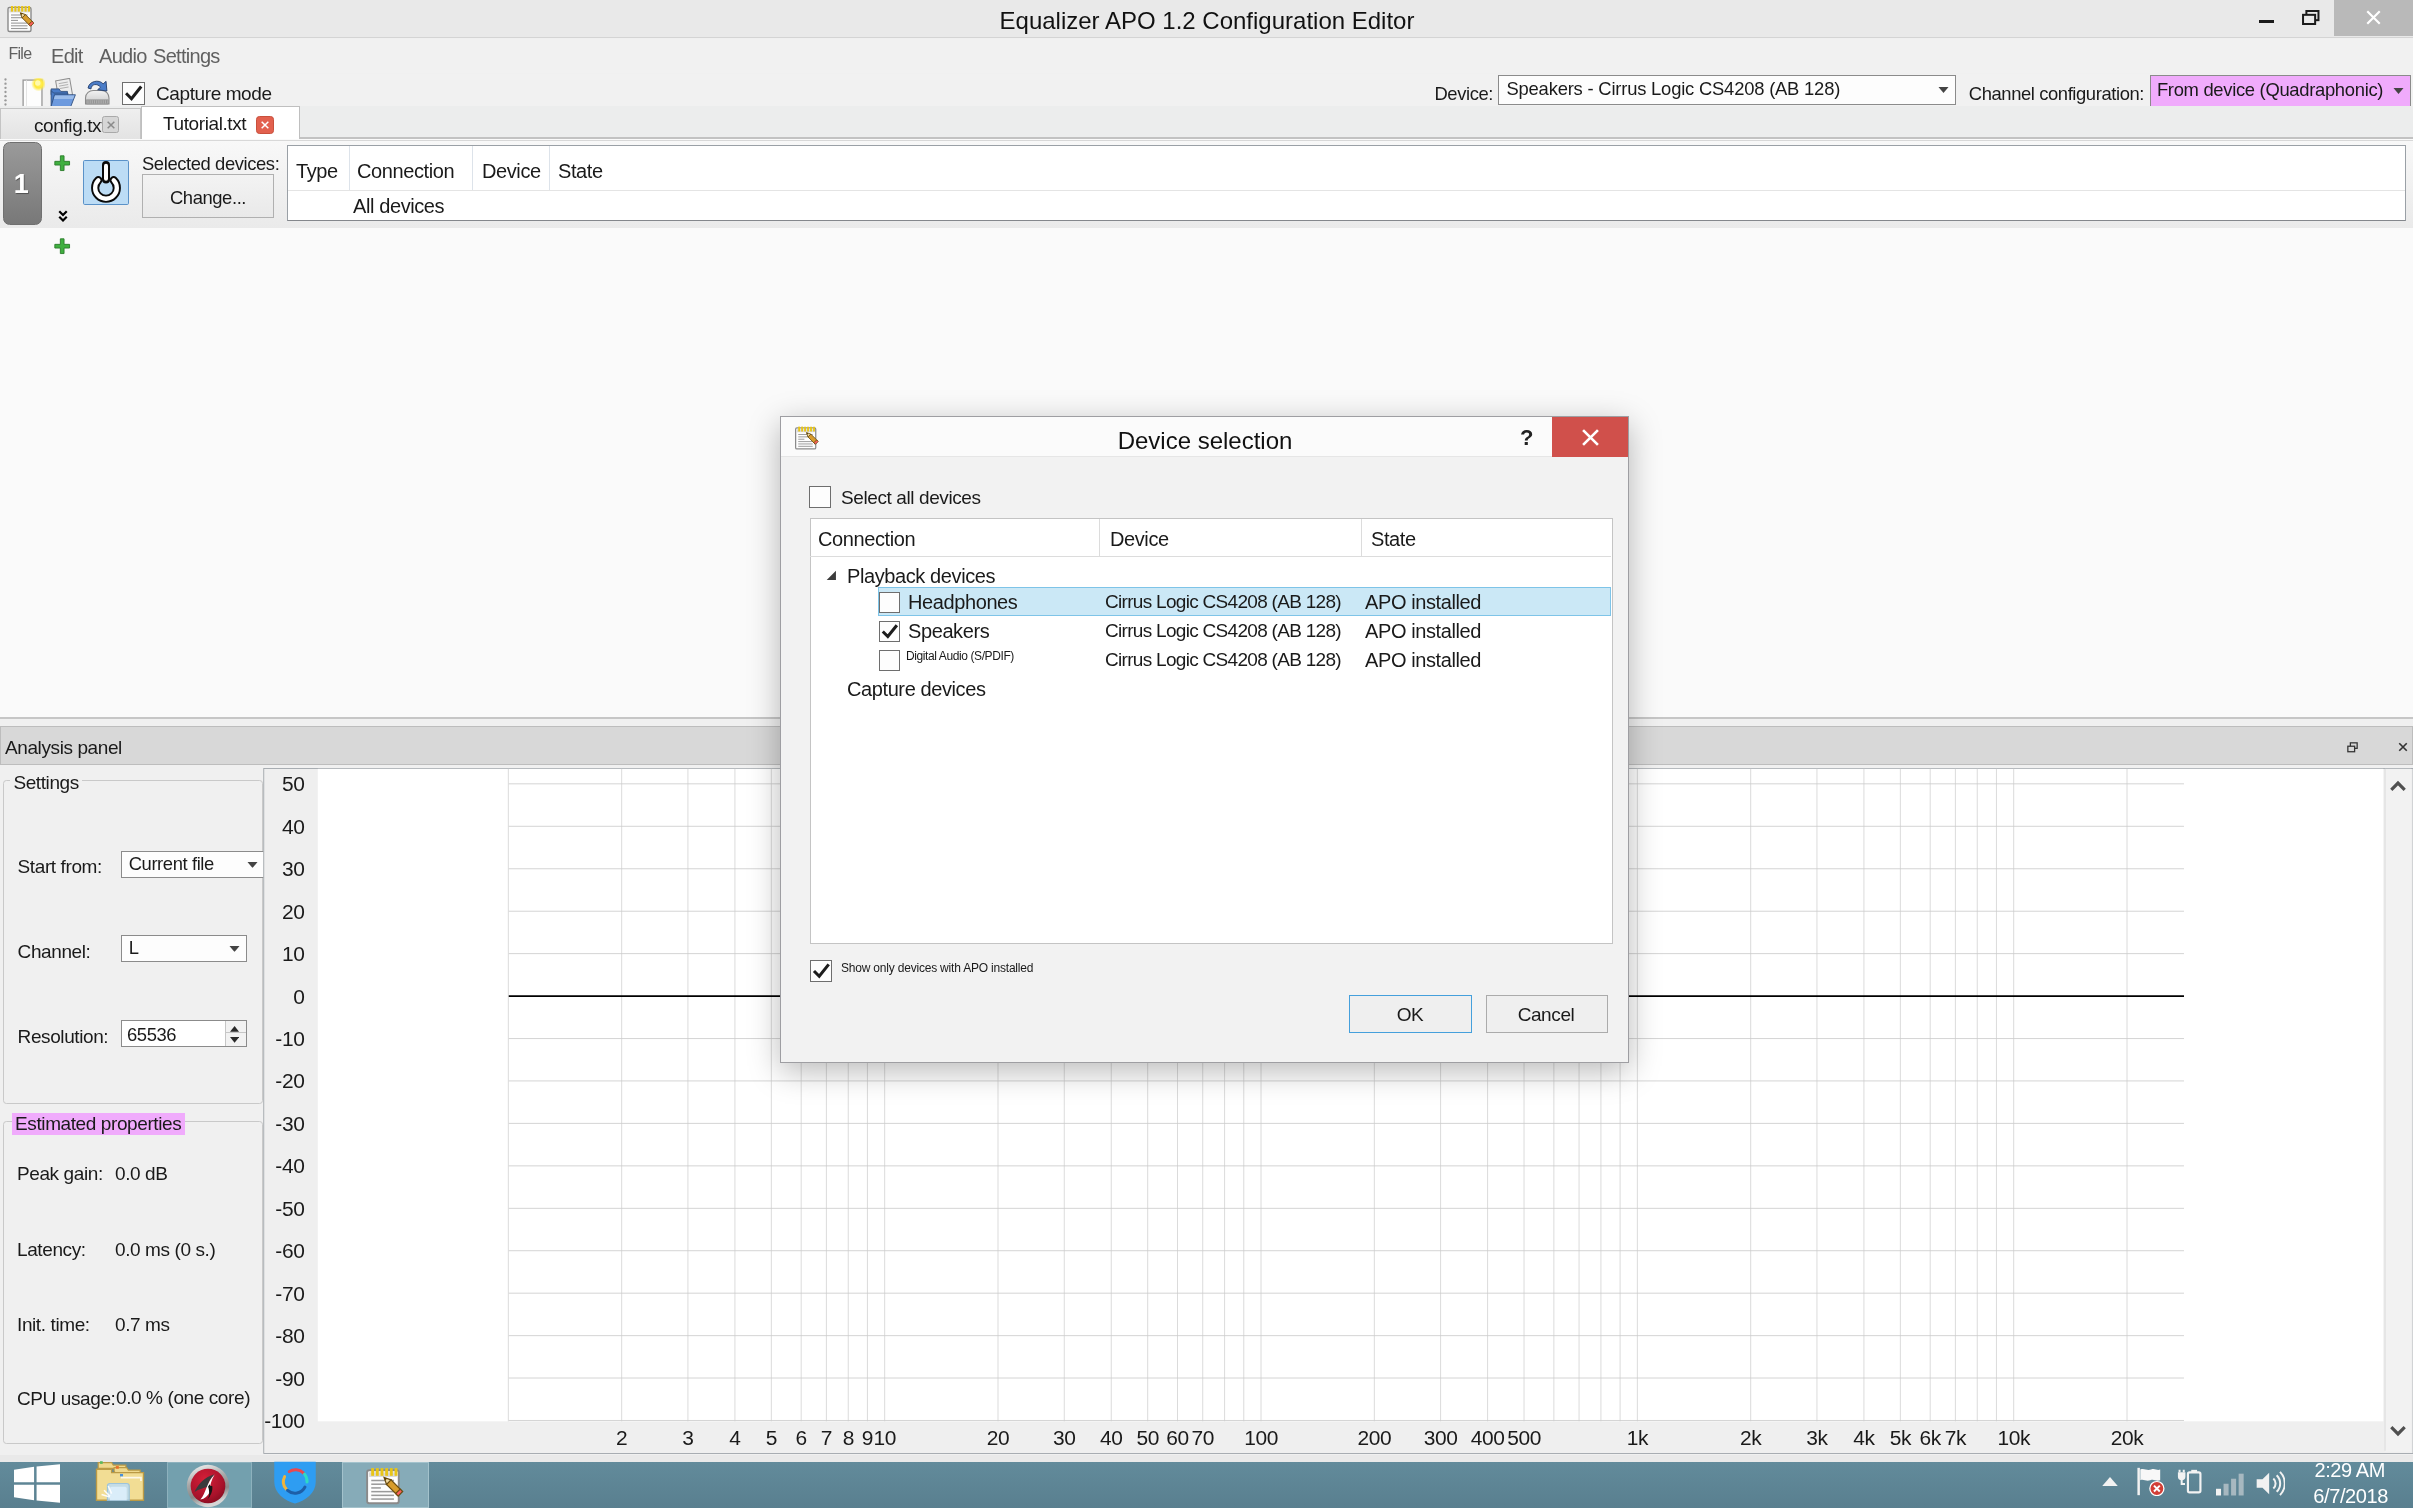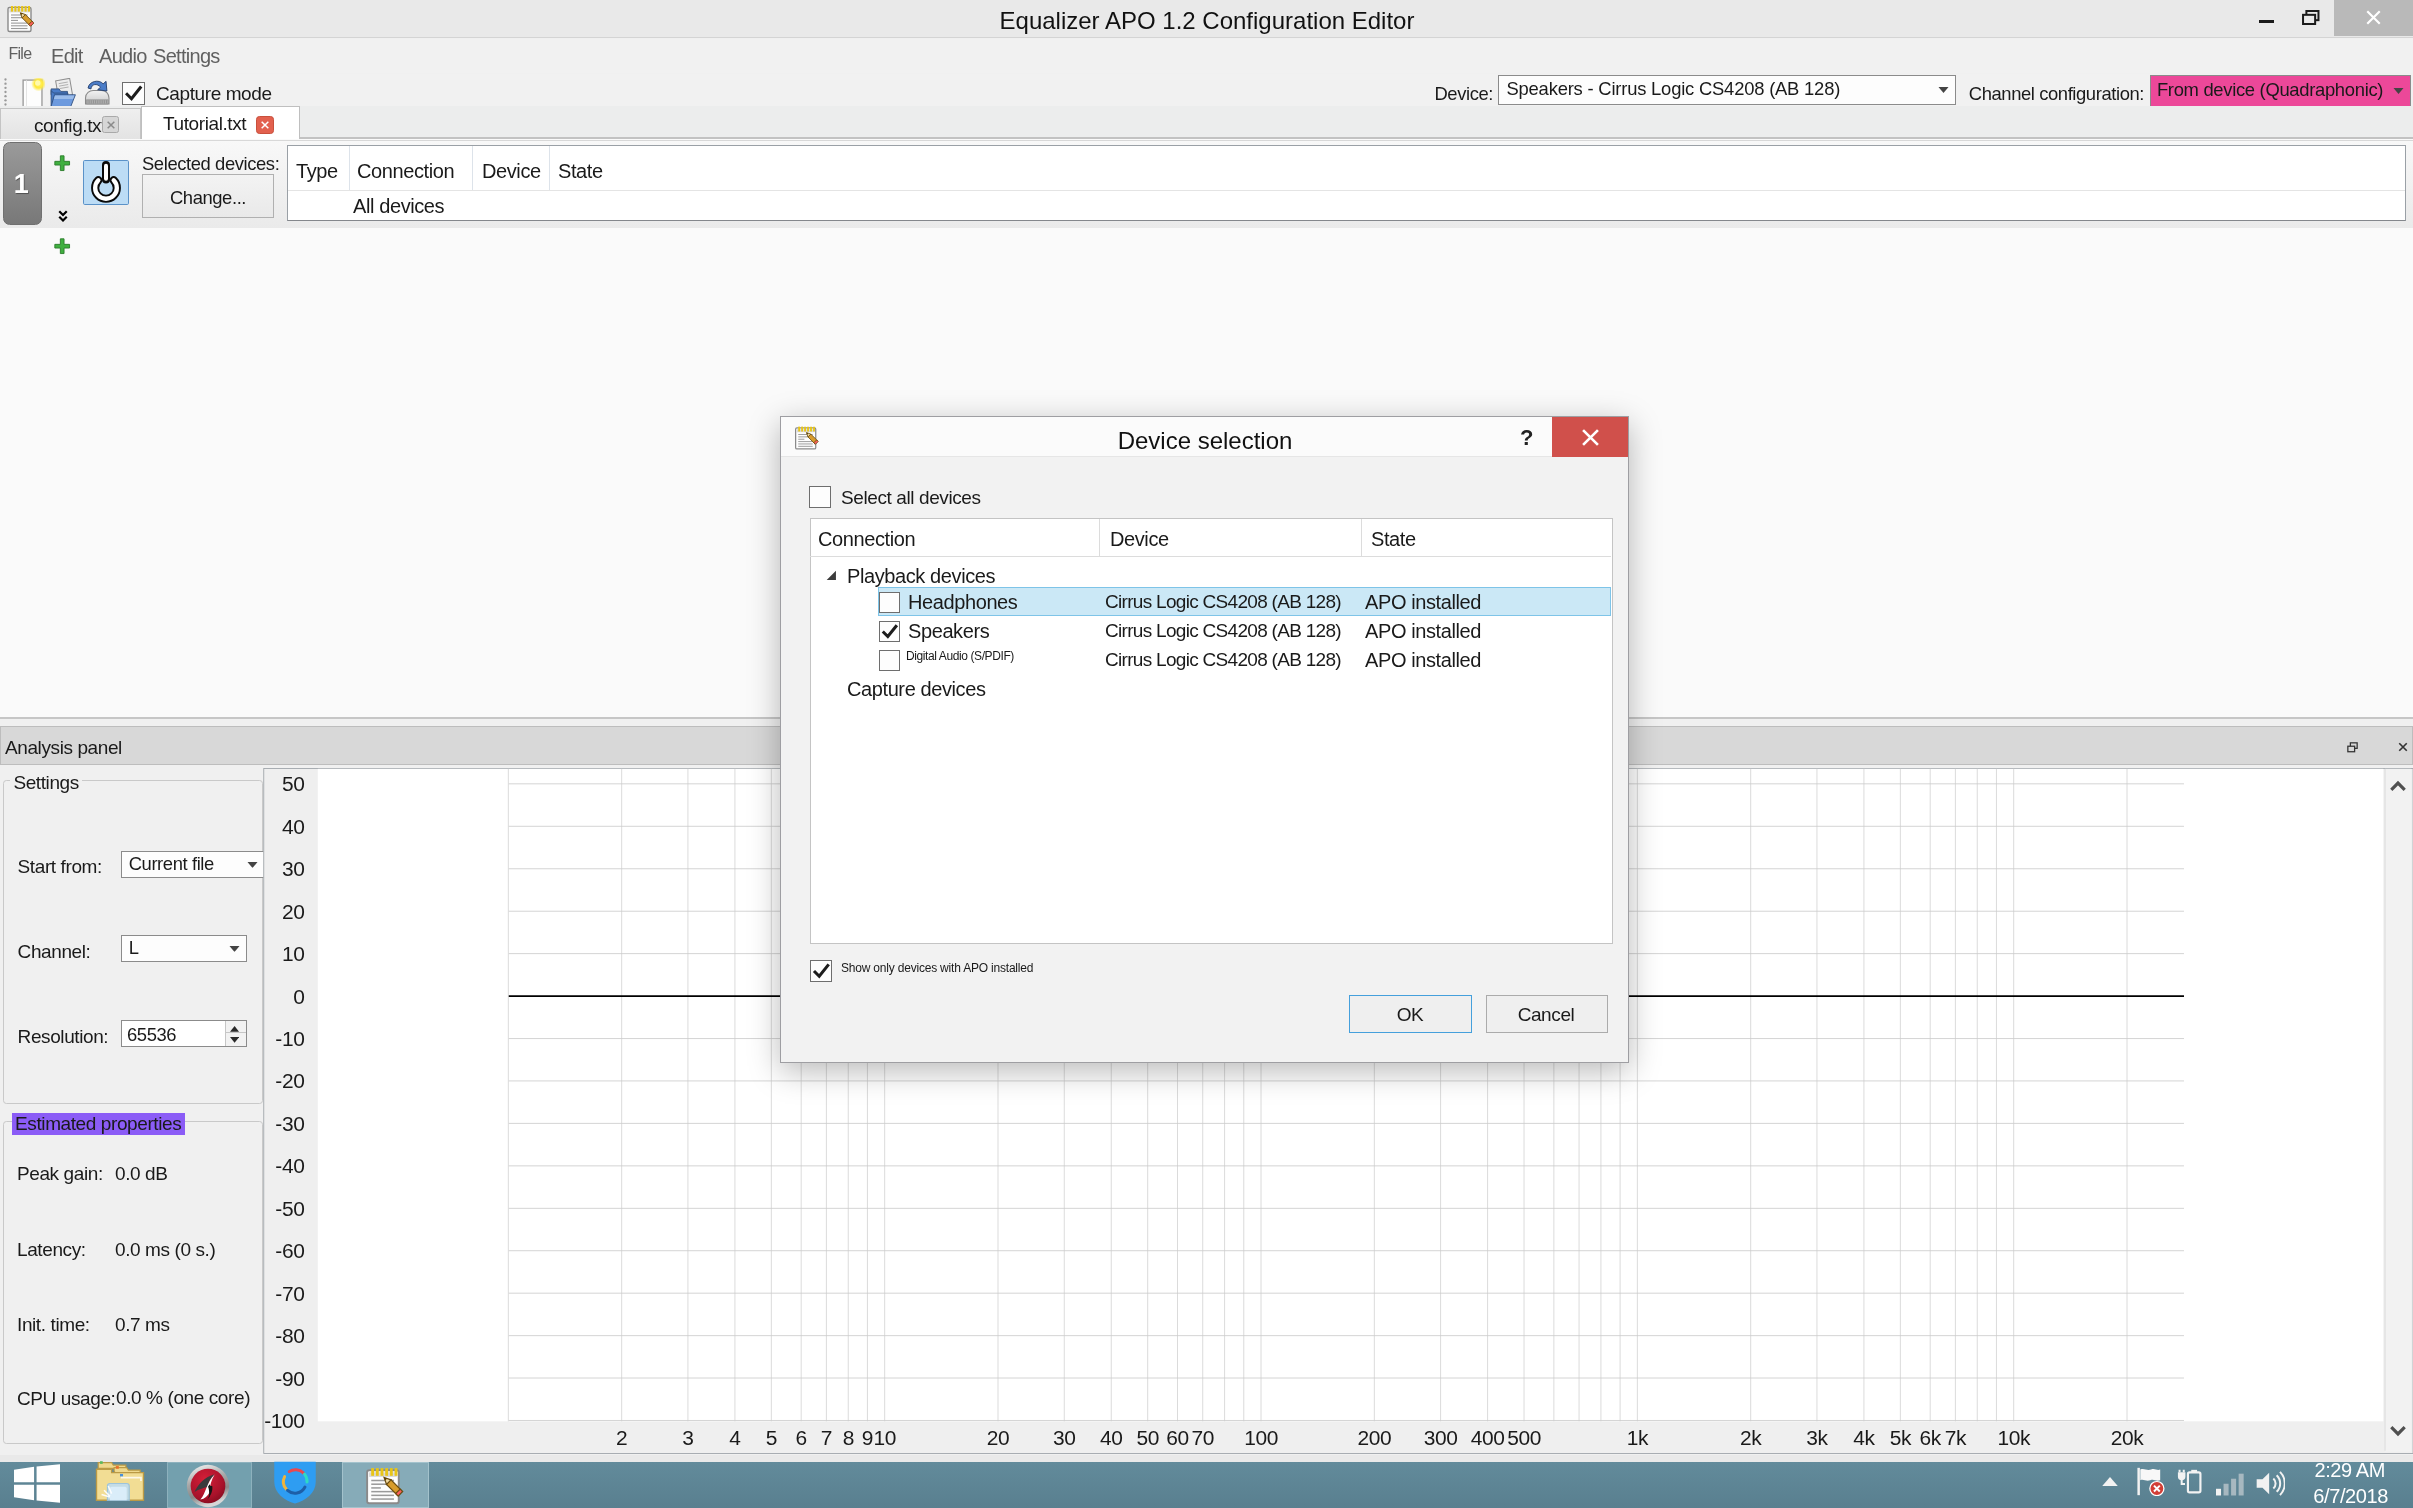--- a/index.html
+++ b/index.html
@@ -112,21 +112,21 @@
   </svg>
 <div class="tx" style="left:156px;top:83px;font-size:19px;letter-spacing:-0.4px">Capture mode</div>
 <div class="tx" style="right:920px;top:83px;font-size:18.4px">Device:</div>
 <div style="position:absolute;left:1498px;top:75px;width:458px;height:30px;background:#fdfdfd;border:0.8px solid #8b8b8b;box-sizing:border-box;overflow:hidden">
 <div style="position:absolute;left:7.5px;top:50%;transform:translateY(-53%);font-size:18.4px;color:#1a1a1a;white-space:nowrap;letter-spacing:-0.2px">Speakers - Cirrus Logic CS4208 (AB 128)</div>
 <svg style="position:absolute;right:5.9px;top:50%;transform:translateY(-50%)" width="11" height="6.7" viewBox="0 0 13 8">
       <path d="M0.5 0.5 h12 L6.5 7.5 Z" fill="#444"></path>
     </svg>
 </div>
 <div class="tx" style="right:269px;top:83px;font-size:18.4px">Channel configuration:</div>
-<div style="position:absolute;left:2150px;top:75px;width:261px;height:32px;background:#ec4899;border:0.8px solid #8b8b8b;box-sizing:border-box;overflow:hidden">
+<div style="position:absolute;left:2150px;top:75px;width:261px;height:32px;background:#f0abfc;border:0.8px solid #8b8b8b;box-sizing:border-box;overflow:hidden">
 <div style="position:absolute;left:5.9px;top:50%;transform:translateY(-53%);font-size:18.4px;color:#1a1a1a;white-space:nowrap;letter-spacing:-0.3px">From device (Quadraphonic)</div>
 <svg style="position:absolute;right:5.9px;top:50%;transform:translateY(-50%)" width="11" height="6.7" viewBox="0 0 13 8">
       <path d="M0.5 0.5 h12 L6.5 7.5 Z" fill="#444"></path>
     </svg>
 </div>
 <div class="ab" style="left:0;top:106px;width:2413px;height:34px;background:#eceded"></div>
 <div class="ab" style="left:0;top:137px;width:2413px;height:1.7px;background:#c2c2c2"></div>
 <div class="ab" style="left:0;top:108px;width:141px;height:31px;background:linear-gradient(#efefef,#e3e3e3);border:0.8px solid #c4c4c4;border-bottom:none"></div>
 <div class="tx" style="left:34px;top:115px;font-size:19px">config.txt</div>
 <div class="ab" style="left:102px;top:116px;width:17px;height:17px;background:#d6d6d6;border:0.8px solid #a9a9a9;border-radius:2.5px"></div>
@@ -206,21 +206,21 @@
 <div class="tx" style="left:127px;top:1024px;font-size:18.4px">65536</div>
 <div class="ab" style="left:225px;top:1021px;width:21px;height:25px;background:#f2f2f2;border-left:0.8px solid #c6c6c6"></div>
 <div class="ab" style="left:225px;top:1032px;width:21px;height:0.8px;background:#c6c6c6"></div>
 <svg class="ab" style="left:230px;top:1026px" width="9.2" height="5.9" viewBox="0 0 11 7">
     <path d="M5.5 0 L11 7 H0 Z" fill="#2a2a2a"></path>
   </svg>
 <svg class="ab" style="left:230px;top:1037px" width="9.2" height="5.9" viewBox="0 0 11 7">
     <path d="M5.5 7 L11 0 H0 Z" fill="#2a2a2a"></path>
   </svg>
 <div class="ab" style="left:2.5px;top:1121px;width:260px;height:323px;border:0.8px solid #c9c9c9;border-radius:3.4px"></div>
-<div class="tx" style="left:11.7px;top:1113px;font-size:19px;background:#8b5cf6;padding:0 3.4px">Estimated properties</div>
+<div class="tx" style="left:11.7px;top:1113px;font-size:19px;background:#f0abfc;padding:0 3.4px">Estimated properties</div>
 <div class="tx" style="left:17px;top:1163px;font-size:19px">Peak gain:</div>
 <div class="tx" style="left:115px;top:1163px;font-size:19px">0.0 dB</div>
 <div class="tx" style="left:17px;top:1239px;font-size:19px">Latency:</div>
 <div class="tx" style="left:115px;top:1239px;font-size:19px">0.0 ms (0 s.)</div>
 <div class="tx" style="left:17px;top:1314px;font-size:19px">Init. time:</div>
 <div class="tx" style="left:115px;top:1314px;font-size:19px">0.7 ms</div>
 <div class="tx" style="left:17px;top:1388px;font-size:19px">CPU usage:</div>
 <div class="tx" style="left:116px;top:1387px;font-size:19px">0.0 % (one core)</div>
 <svg width="2150" height="686" viewBox="0 0 2566 819" style="position:absolute;left:263px;top:768px">
     <rect x="0" y="0" width="2566" height="819" fill="#efefef"></rect>

